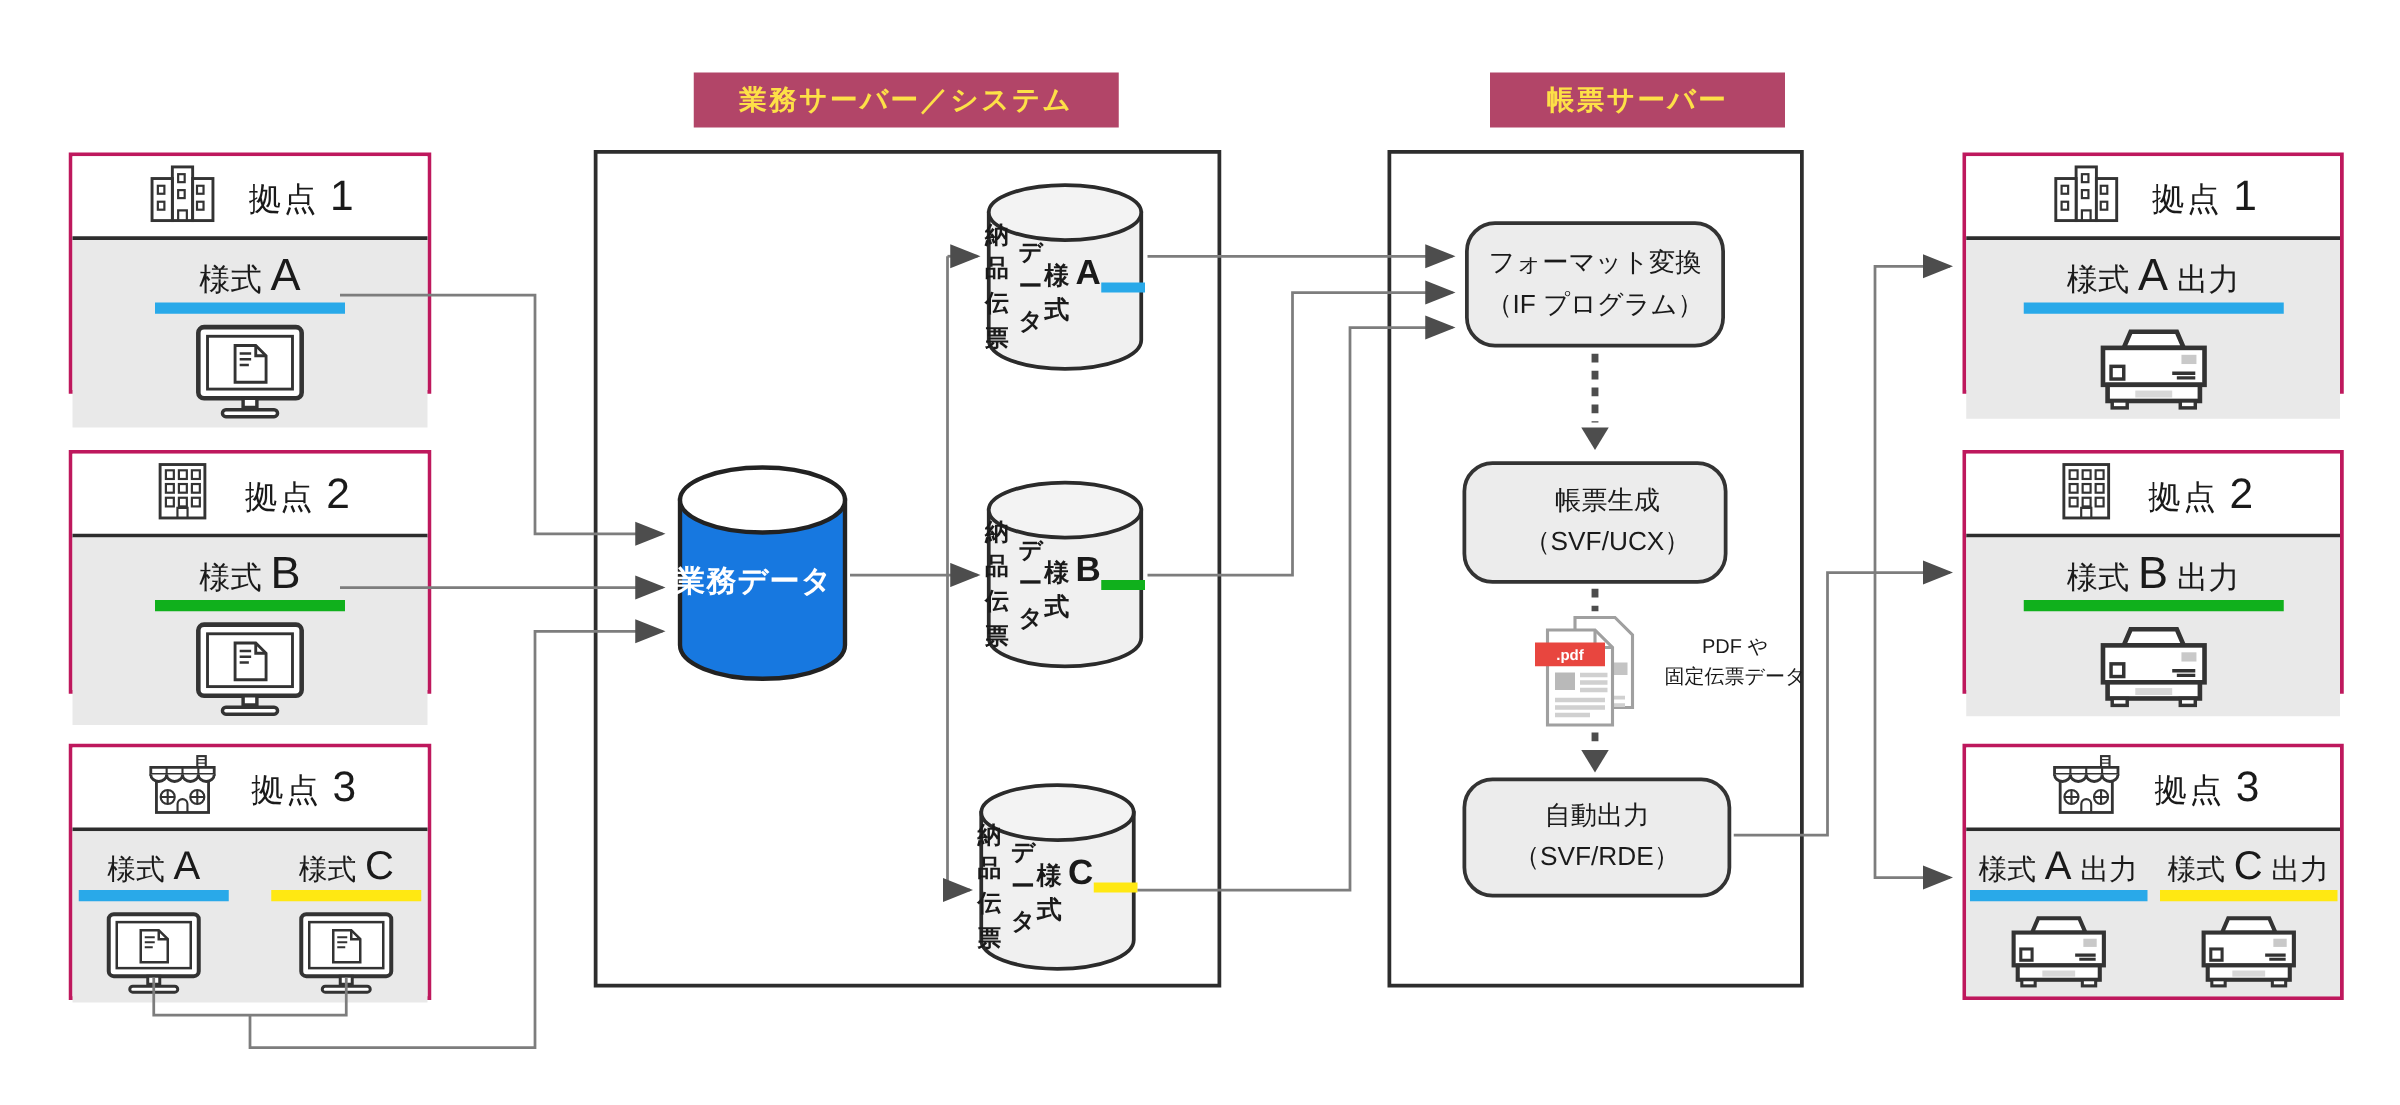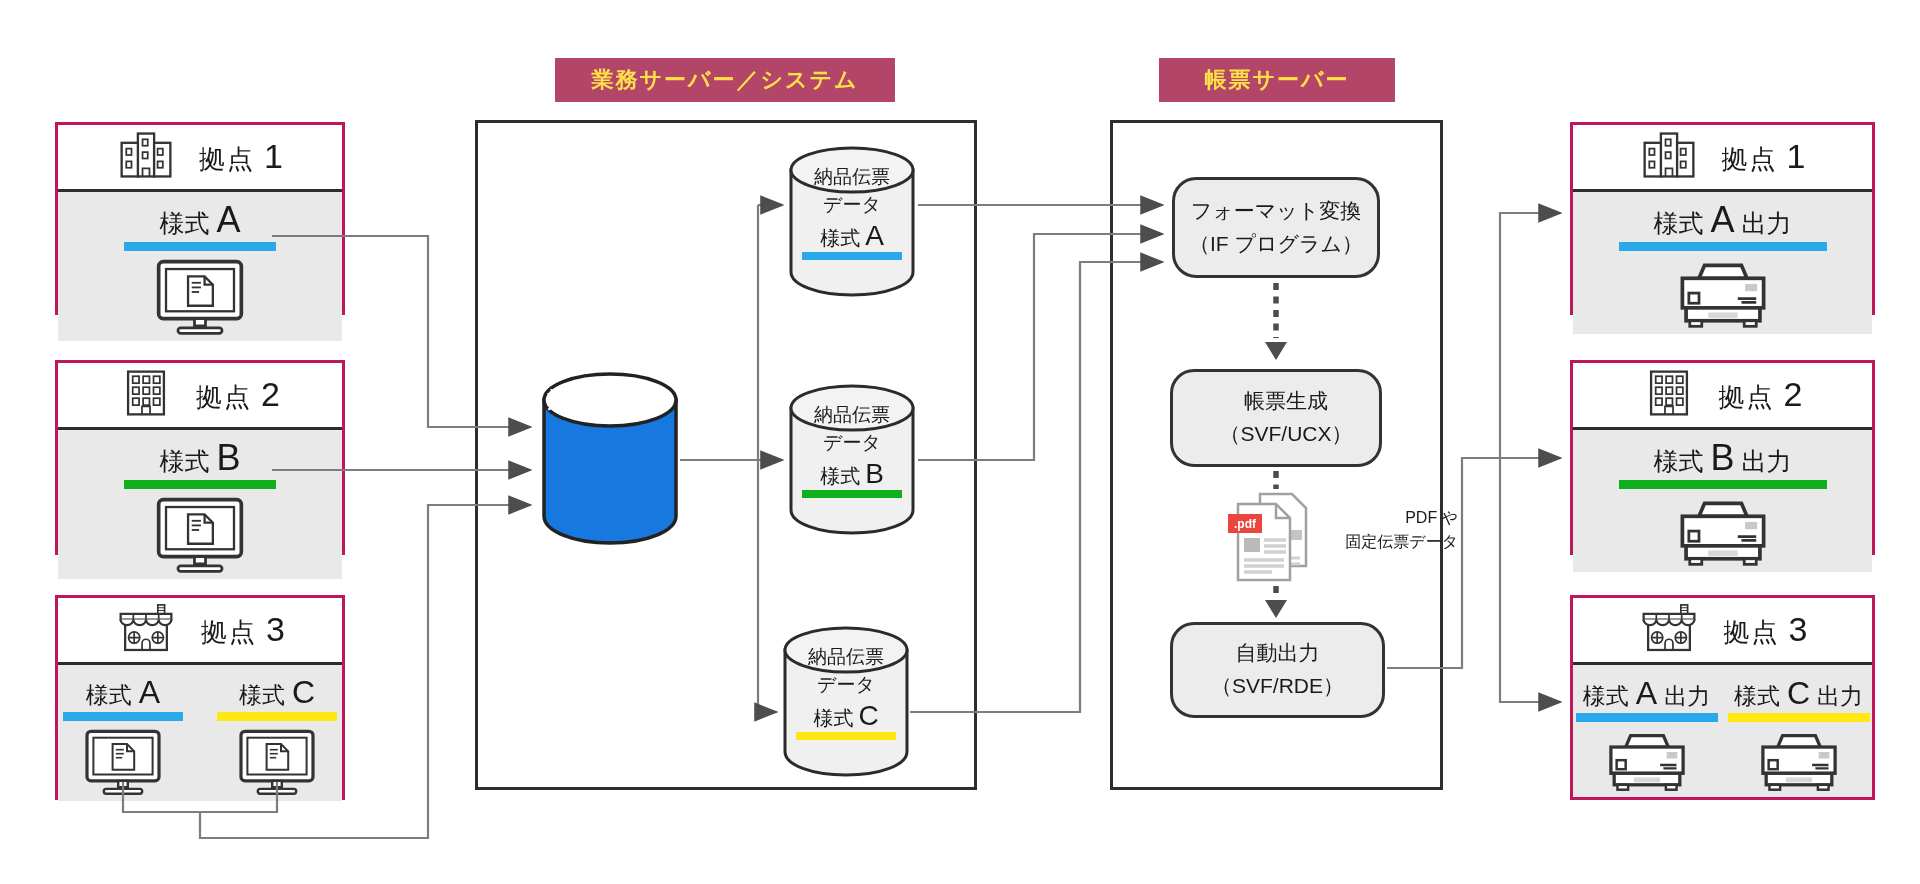--- a/index.html
+++ b/index.html
@@ -24,47 +24,47 @@
   .site.right .col{width:142px;}
   .form-row{display:flex;align-items:baseline;gap:7px;font-size:25px;white-space:nowrap;}
   .form-letter{font-size:36px;font-weight:400;}
   .cols .form-row{font-size:23px;}
   .cols .form-letter{font-size:32px;}
   .ubar{height:9px;margin-top:1px;}
   .dev{margin-top:7px;}
   
   .cyl{position:absolute;}
   .cyl svg{position:absolute;left:0;top:0;}
-  .cyl-text{position:absolute;left:0;right:0;top:0;bottom:0;display:flex;flex-direction:column;
-            align-items:center;justify-content:flex-start;z-index:2;}
+  .cyl-text{position:absolute;left:0;right:0;top:0;bottom:0;display:flex;flex-direction:row;
+            align-items:center;justify-content:flex-start;z-index:2;font-weight:bold;}
   .db-label{color:#fff;font-size:24px;letter-spacing:1px;padding-top:14px;}
   .ds-line{font-size:19px;line-height:1.45;}
   .ds-form{display:flex;align-items:baseline;gap:5px;font-size:20px;margin-top:2px;}
   .ds-letter{font-size:28px;}
   .ds-ubar{width:100px;height:8px;margin-top:0;}
   
   .step{position:absolute;border:3px solid #333;border-radius:24px;background:#ececec;
         box-sizing:border-box;display:flex;flex-direction:column;align-items:center;
         justify-content:center;font-size:21px;line-height:1.55;text-align:center;}
   .caption{position:absolute;font-size:16px;font-weight:bold;text-align:center;letter-spacing:1px;}
   
   .pdfwrap{position:absolute;z-index:2;}
-  .pdf-tag{position:absolute;left:-4px;top:24px;width:34px;height:19px;background:#E8463F;
+  .pdf-tag{position:absolute;left:-4px;top:24px;width:56px;height:19px;background:#E8463F;
            color:#fff;font-size:12px;font-weight:bold;display:flex;align-items:center;justify-content:center;}
-  .pdf-note{position:absolute;font-size:16px;line-height:1.5;text-align:right;}
+  .pdf-note{position:absolute;font-size:16px;line-height:1.5;text-align:center;}
   
   svg.connect{position:absolute;left:0;top:0;z-index:5;pointer-events:none;}
 </style>
 </head>
 <body>
 
 <div class="canvas">
 
   <div class="tag" style="left: 555px; top: 58px; width: 340px; background: rgb(178, 69, 104);">業務サーバー／システム</div>
-  <div class="tag" style="left: 1159px; top: 58px; width: 236px; background: rgb(178, 69, 104);">帳票サーバー</div>
+  <div class="tag" style="left: 1192px; top: 58px; width: 236px; background: rgb(178, 69, 104);">帳票サーバー</div>
 
   <div class="bigbox" style="left:475px;top:120px;width:502px;height:670px;"></div>
   <div class="bigbox" style="left:1110px;top:120px;width:333px;height:670px;"></div>
 
   <div class="site" style="left:55px;top:122px;height:193px;">
     <div class="site-head">
       <span>
         <svg width="58" height="48" viewBox="0 0 100 82">
             <g fill="#fff" stroke="#333" stroke-width="4">
               <rect x="36" y="4" width="28" height="74"></rect>

